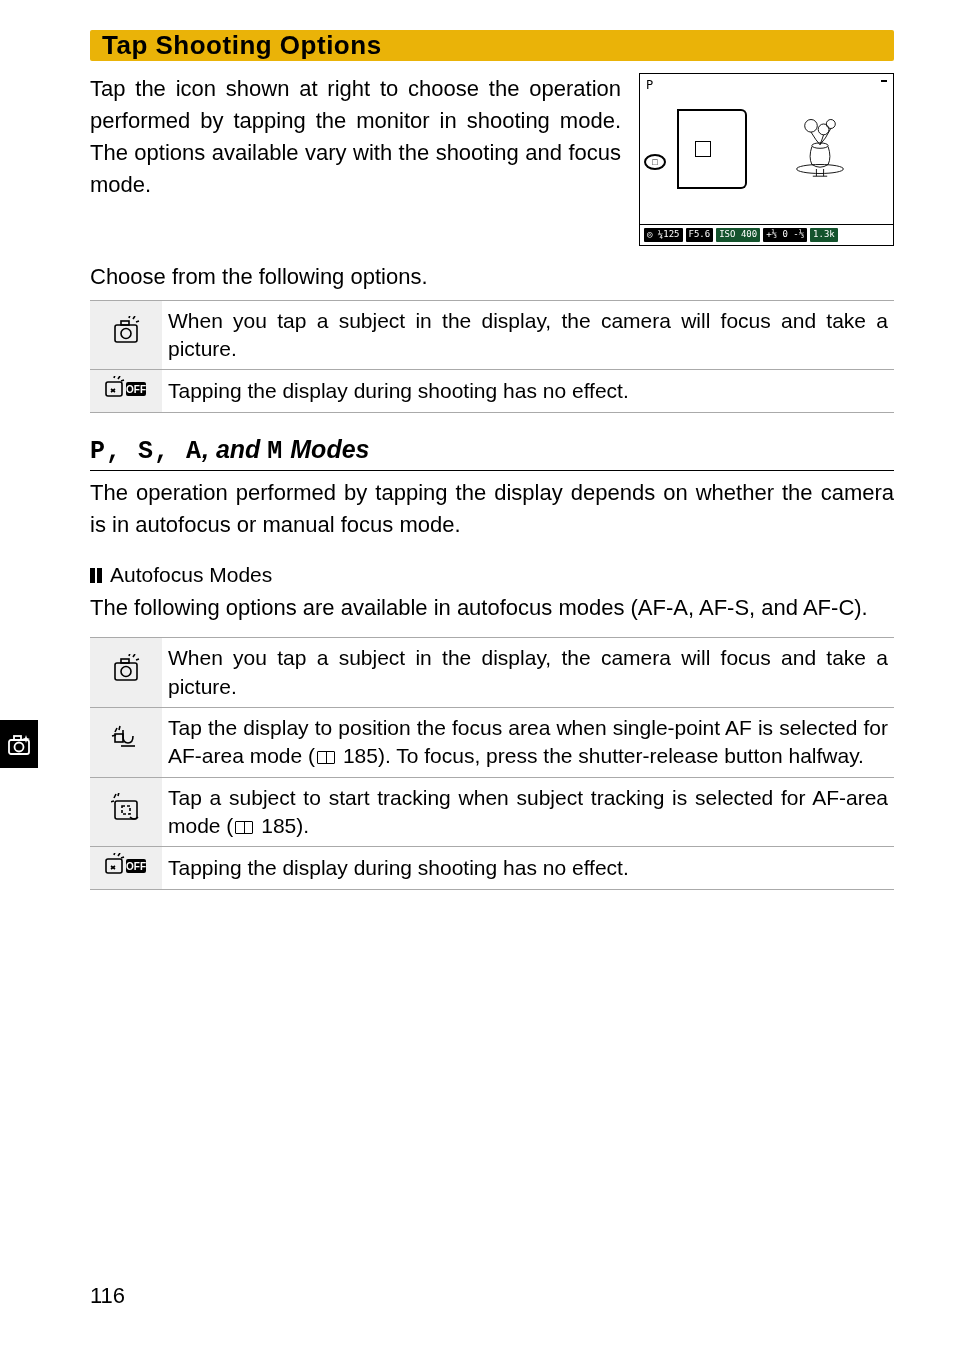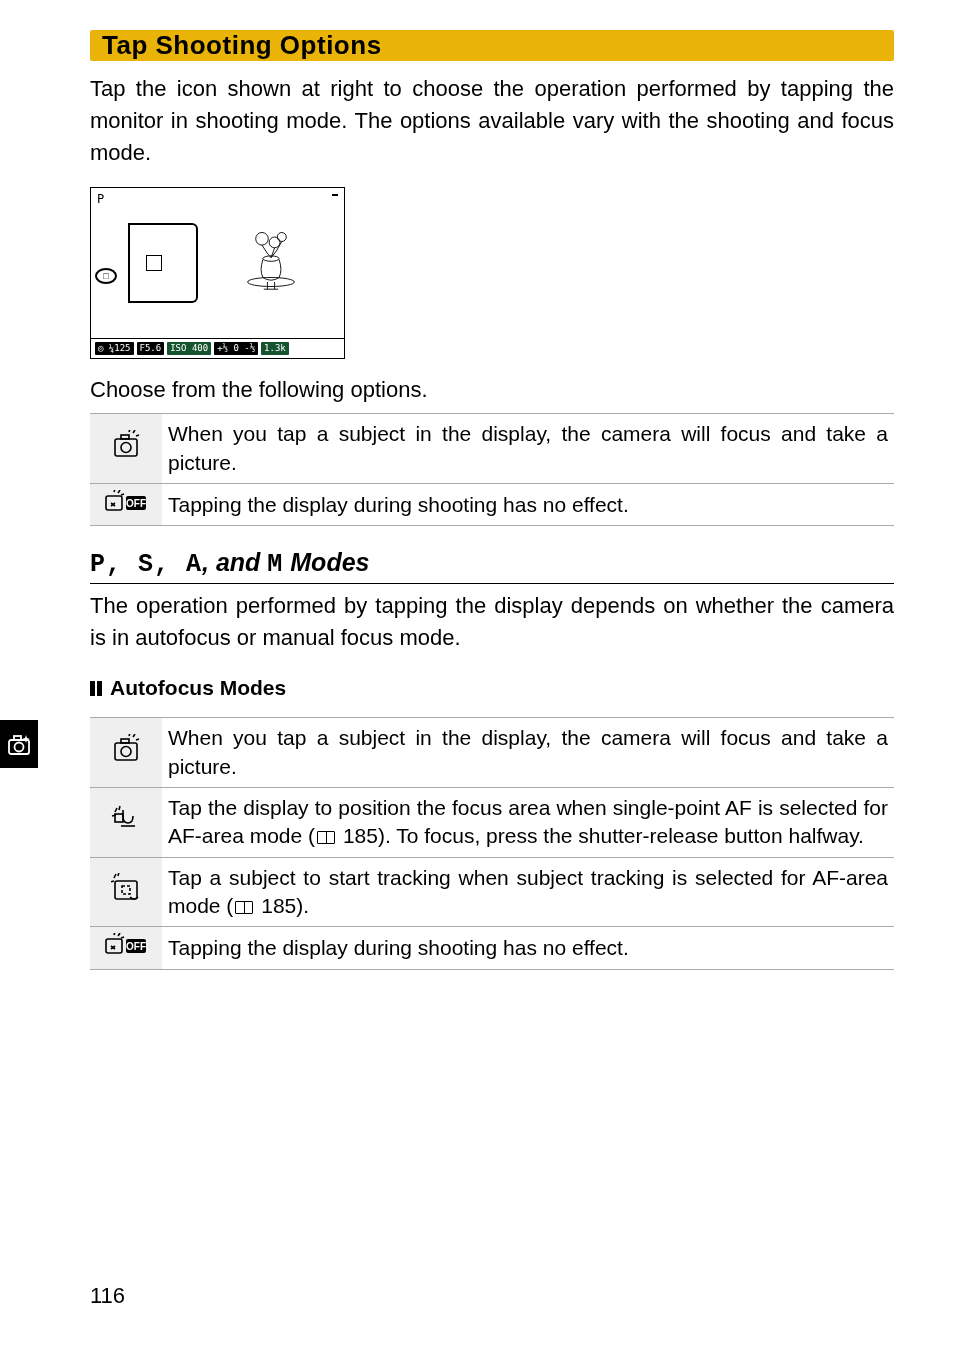--- a/index.html
+++ b/index.html
@@ -41,21 +41,20 @@
     font-size: 22px;
     line-height: 1.45;
     margin: 12px 0 14px 0;
     text-align: justify;
   }
   .flow-row {
     display: flex;
     gap: 18px;
     align-items: flex-start;
     margin: 12px 0 18px 0;
-    flex-direction: column;
   }
   .flow-row .body-text { flex: 1; margin: 0; }
   .lcd {
     width: 255px;
     border: 1px solid #000;
     background: #fff;
   }
   .lcd-top {
     height: 150px;
     display: flex;
@@ -179,22 +178,22 @@
   table.opts td.icon-cell svg { width: 30px; height: 30px; }
   table.opts td.icon-cell.wide svg { width: 44px; height: 22px; }
   .modes-heading .psa {
     font-family: "Courier New", monospace;
     font-weight: bold;
     font-style: normal;
     letter-spacing: 1px;
   }
   .sub3 {
     font-size: 21px;
-    font-weight: bold;
-    margin: 22px 0 16px 0;
+    font-weight: normal;
+    margin: 22px 0 4px 0;
   }
   .sub3 .bars {
     display: inline-block;
     vertical-align: -1px;
     margin-right: 6px;
   }
   .sub3 .bars span {
     display: inline-block;
     width: 5px;
     height: 15px;
@@ -327,20 +326,21 @@
     </table>
 
   <div class="h2 modes-heading">
     <span class="psa">P, S, A</span><span>, and </span><span class="psa">M</span><span> Modes</span>
   </div>
   <p class="body-text" style="margin-top:6px">The operation performed by tapping the display depends on whether the camera is in autofocus or manual focus mode.</p>
 
   <div class="sub3">
     <span class="bars"><span></span><span></span></span><span>Autofocus Modes</span>
   </div>
+  <p class="body-text" style="margin-top:4px">The following options are available in autofocus modes (AF-A, AF-S, and AF-C).</p>
 
   <table class="opts">
     <tbody>
         <tr>
       <td class="icon-cell"><svg viewBox="0 0 30 30">
               <use href="#i-tap-shutter"></use>
             </svg></td>
       <td>When you tap a subject in the display, the camera will focus and take a picture.</td>
     </tr>
     <tr>

